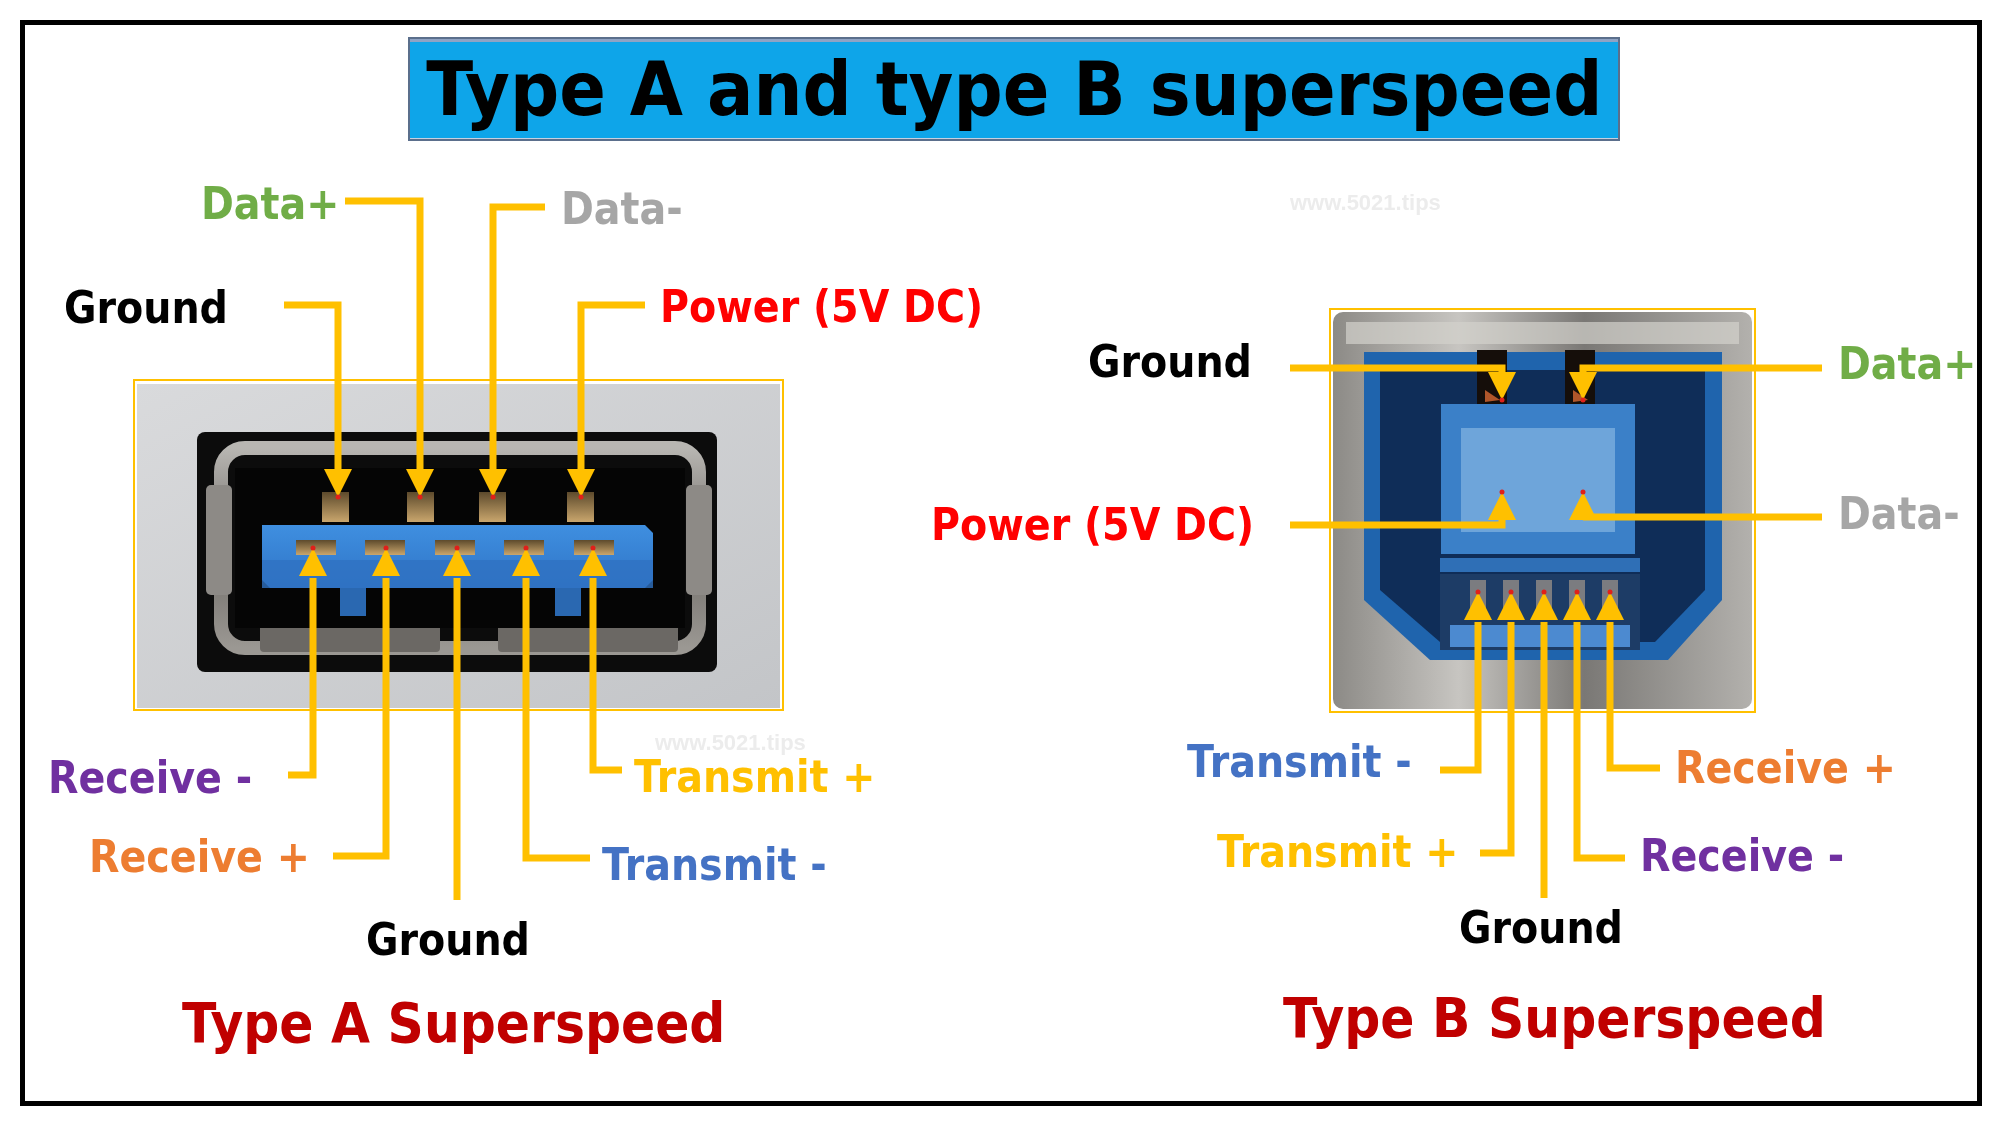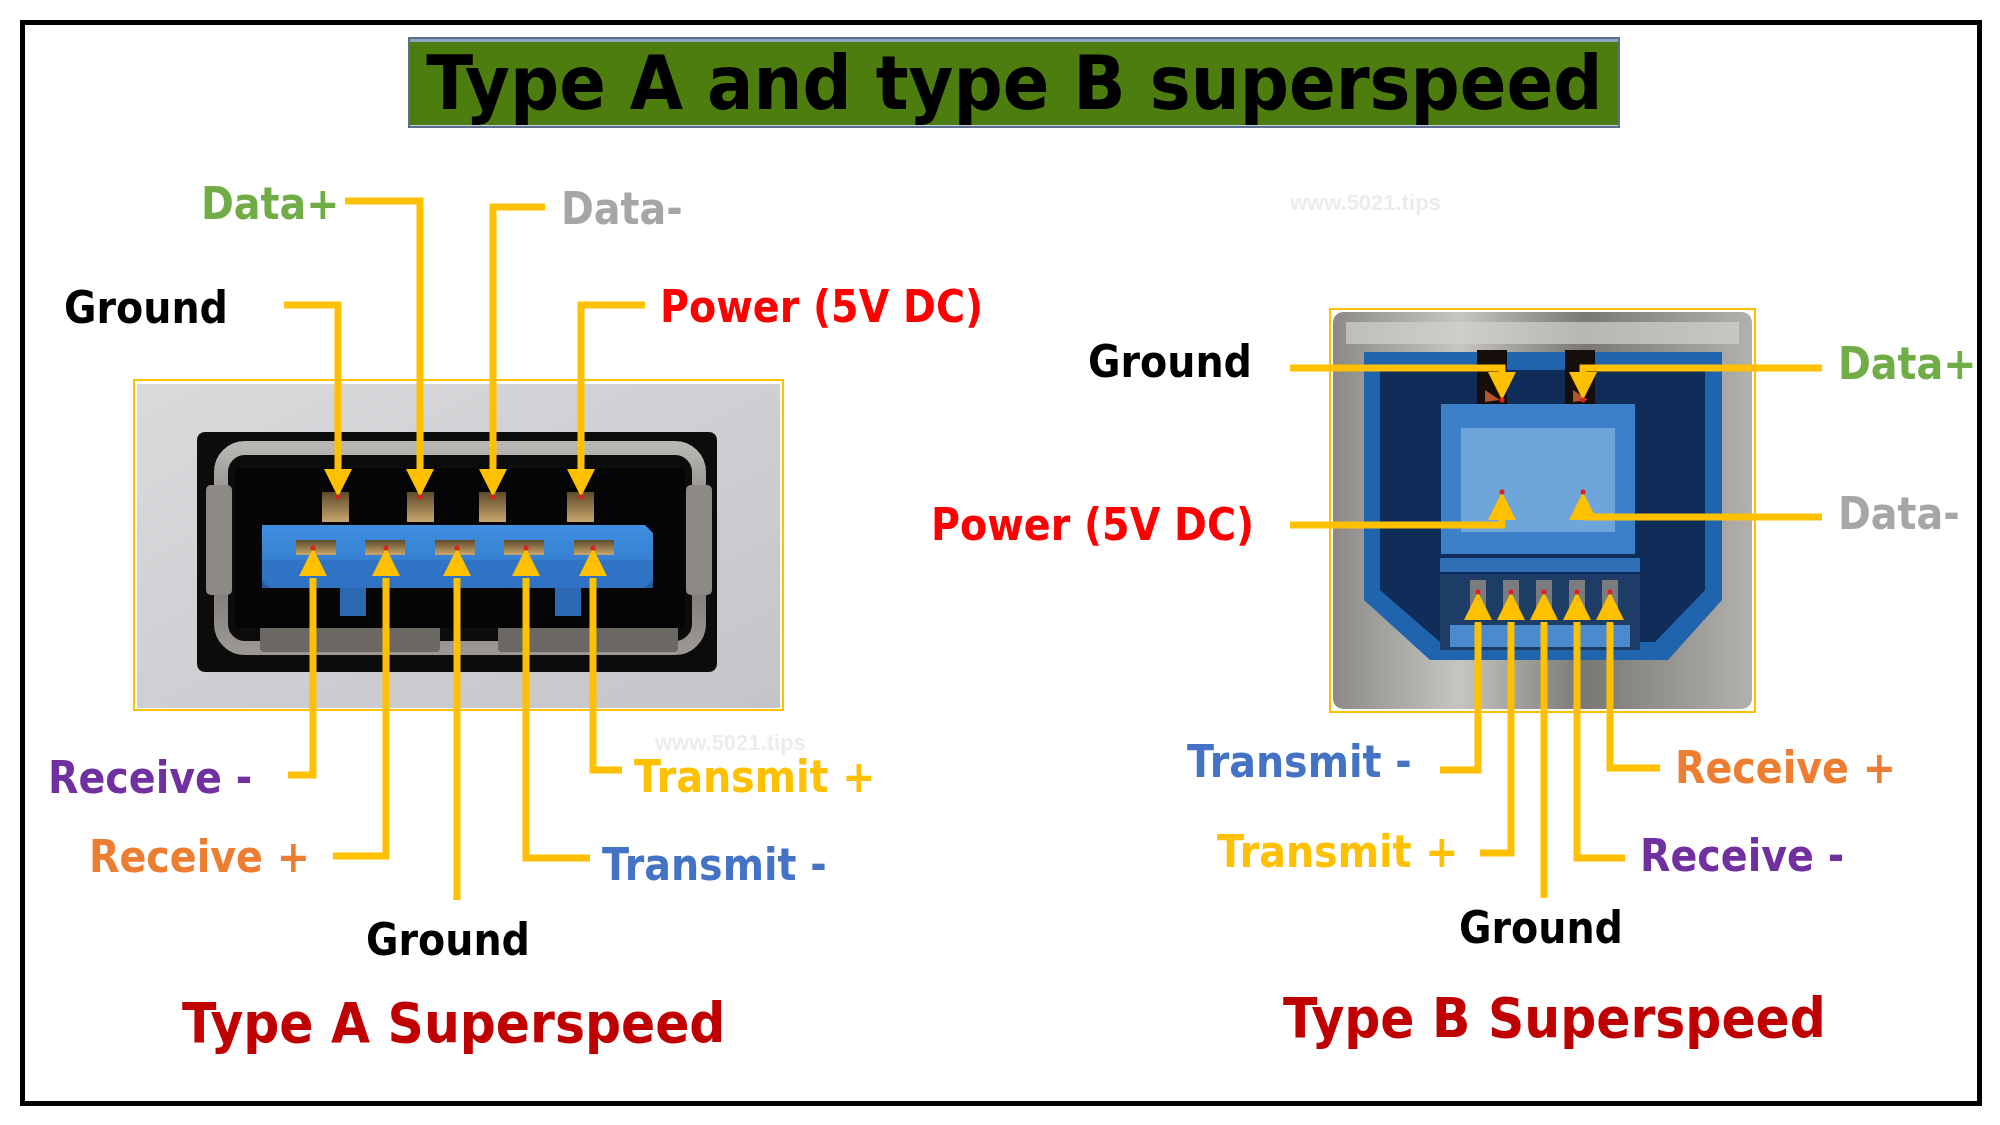--- a/index.html
+++ b/index.html
@@ -1,21 +1,21 @@
 <!DOCTYPE html>
 <html><head>
 <meta charset="utf-8">
 <style>
   html, body { margin: 0; padding: 0; background: #ffffff; }
   body { width: 2000px; height: 1125px; position: relative; overflow: hidden;
          font-family: "DejaVu Sans", sans-serif; }
   .frame { position: absolute; left: 20px; top: 20px; width: 1962px; height: 1086px;
            border: 5px solid #000; box-sizing: border-box; background: #fff; }
-  .title-box { position: absolute; left: 408px; top: 37px; width: 1212px; height: 91px;
-               background: #4d7c0f; border: 2px solid #5b6f8c; box-sizing: border-box;
+  .title-box { position: absolute; left: 408px; top: 37px; width: 1212px; height: 104px;
+               background: #0ea5e9; border: 2px solid #5b6f8c; box-sizing: border-box;
                box-shadow: 0 3px 0 #8fa3c4 inset, 0 -1px 0 #c6d0e0 inset;
                display: flex; align-items: center; justify-content: center; }
   .title-text { font-family: "DejaVu Sans", sans-serif; font-weight: bold; font-size: 74px;
                 color: #000; letter-spacing: 0px; white-space: nowrap; transform: scaleX(0.93); }
   .lbl { position: absolute; font-family: "DejaVu Sans", sans-serif; font-weight: bold;
          white-space: nowrap; line-height: 1; transform-origin: left center; }
   .lbl.s44 { font-size: 44px; transform: scaleX(0.9); }
   .lbl.s54 { font-size: 56px; transform: scaleX(0.9); }
   .watermark { position: absolute; font-family: "Liberation Sans", sans-serif; font-weight: bold;
                font-size: 22px; color: #ececec; white-space: nowrap; }

